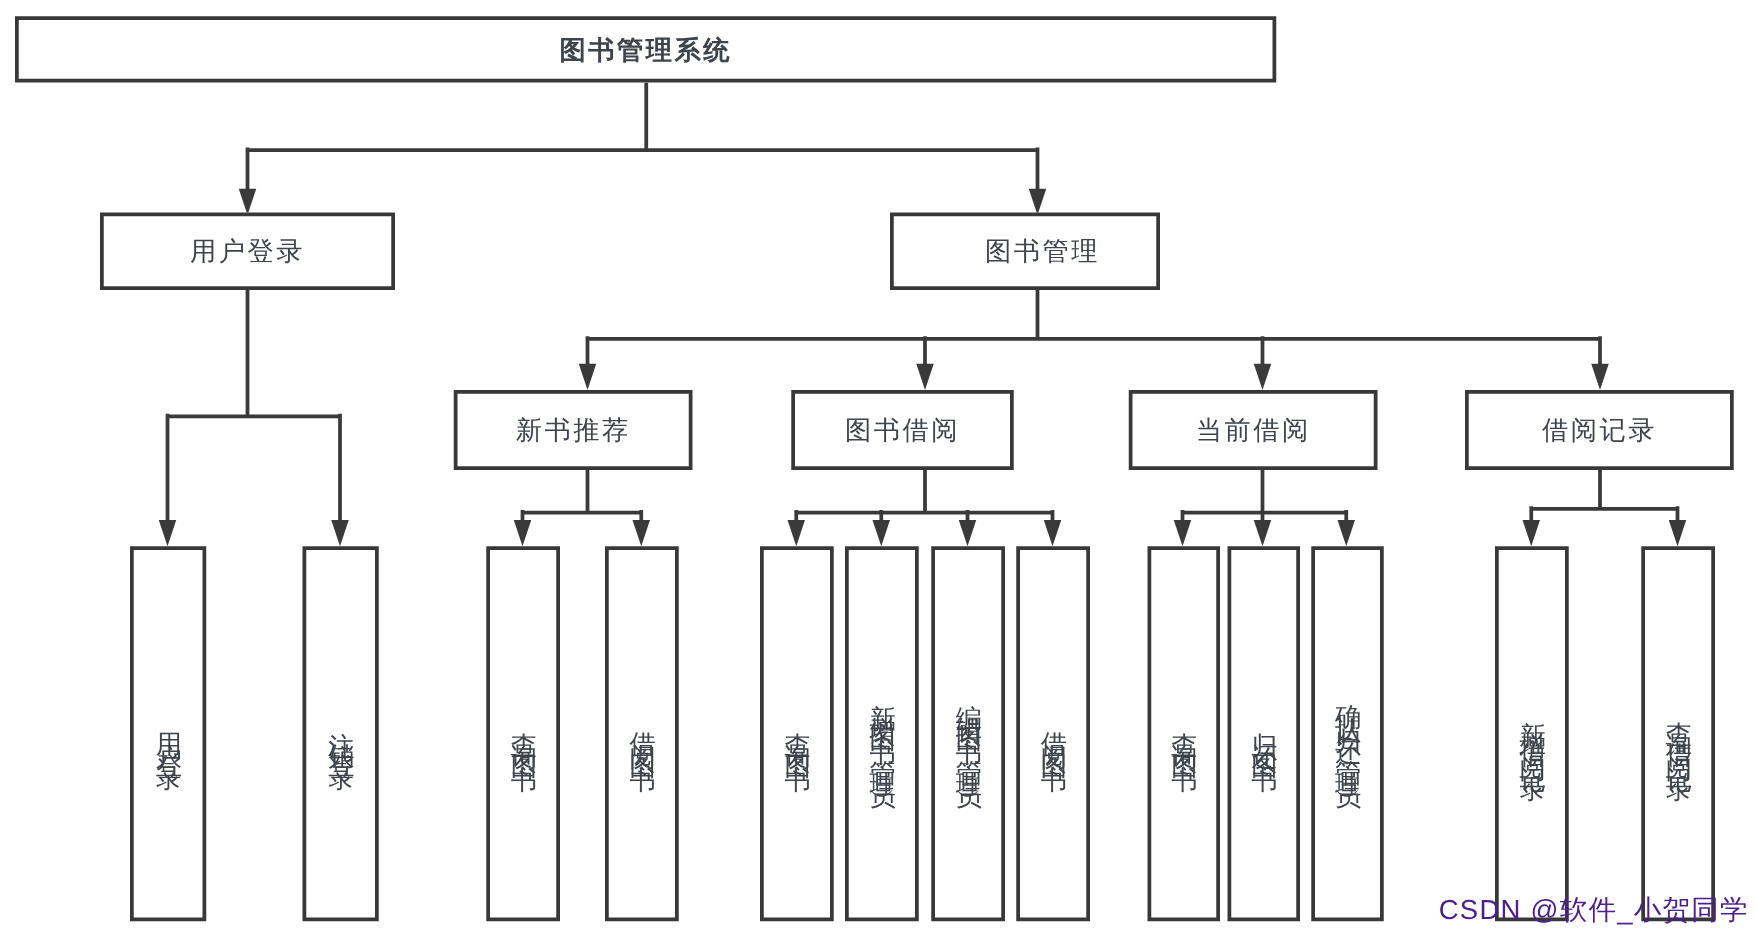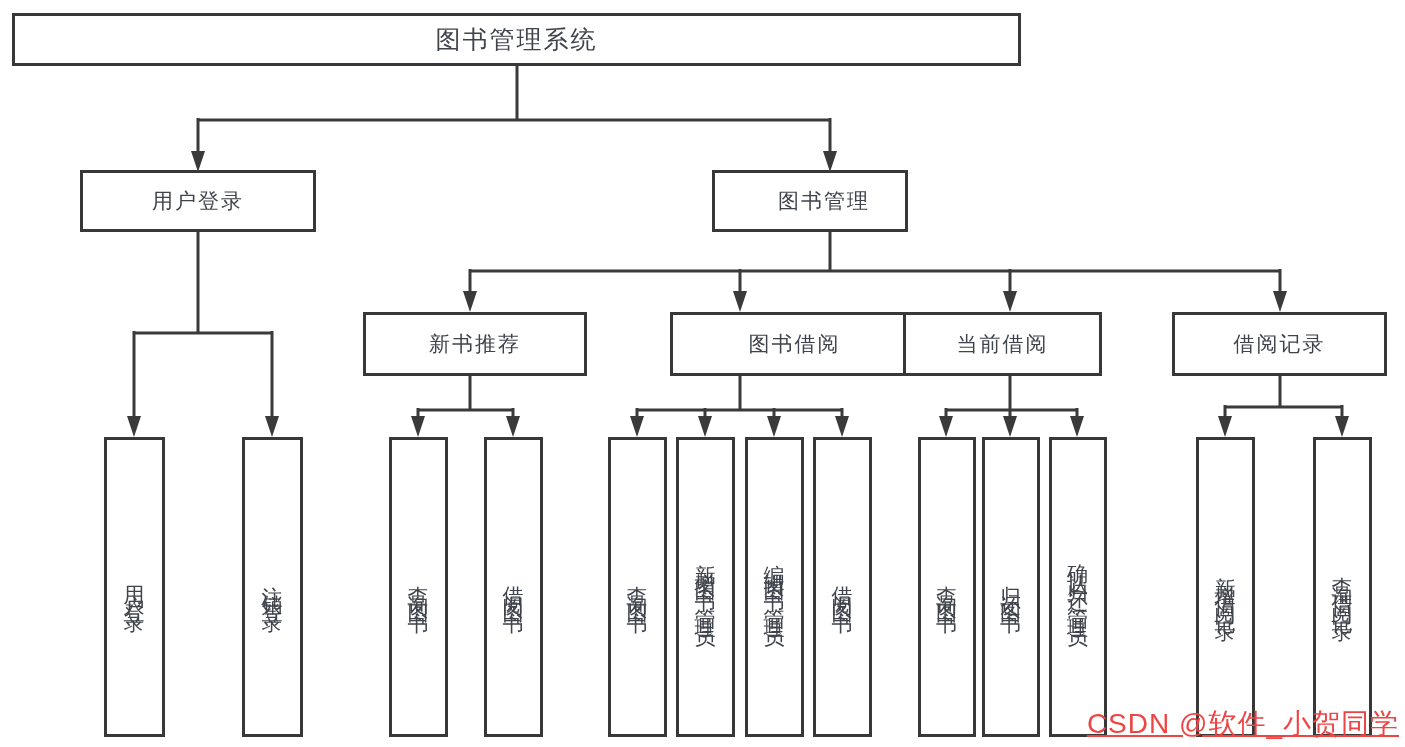--- a/index.html
+++ b/index.html
@@ -31,22 +31,23 @@
     justify-content: center;
     z-index: 2;
     color: #3f434b;
   }
   .node.h span {
     font-size: 21px;
     letter-spacing: 2px;
     white-space: nowrap;
   }
   .node.root span {
-    font-size: 25px;
+    font-size: 21px;
     letter-spacing: 2px;
+    font-weight: bold;
   }
   .leaf {
     position: absolute;
     top: 437px;
     height: 300px;
     box-sizing: border-box;
     background: #ffffff;
     border: 3px solid #383838;
     display: flex;
     align-items: center;
@@ -59,26 +60,25 @@
     font-size: 21px;
     letter-spacing: 9px;
     color: #3f434b;
     line-height: 1;
     white-space: nowrap;
   }
   .watermark {
     position: absolute;
     right: 6px;
     bottom: 4px;
-    font-size: 28px;
-    color: #ef4444;
+    font-size: 22px;
+    color: #4c1d95;
     letter-spacing: 1px;
     z-index: 3;
     white-space: nowrap;
-    text-decoration: underline;
   }
 </style>
 </head>
 <body>
 
 <div class="canvas">
 
   <svg class="connector-layer" width="1405" height="747" viewBox="0 0 1405 747">
     <g stroke="#3a3a3a" stroke-width="3" fill="none">
 
@@ -119,28 +119,28 @@
     </g>
   </svg>
 
   <div class="node root h" style="left:12px; top:13px; width:1009px; height:53px;">
     <span>图书管理系统</span>
   </div>
 
   <div class="node h" style="left:80px; top:170px; width:236px; height:62px;">
     <span>用户登录</span>
   </div>
-  <div class="node h" style="left:712px; top:170px; width:196px; height:62px;padding-left:28px;">
+  <div class="node h" style="left:712px; top:170px; width:216px; height:62px;padding-left:28px;">
     <span>图书管理</span>
   </div>
 
-  <div class="node h" style="left:363px; top:312px; width:224px; height:64px;">
+  <div class="node h" style="left:363px; top:312px; width:191px; height:64px;">
     <span>新书推荐</span>
   </div>
-  <div class="node h" style="left:670px; top:312px; width:249px; height:64px;">
+  <div class="node h" style="left:633px; top:312px; width:178px; height:64px;">
     <span>图书借阅</span>
   </div>
   <div class="node h" style="left:903px; top:312px; width:199px; height:64px;">
     <span>当前借阅</span>
   </div>
   <div class="node h" style="left:1172px; top:312px; width:215px; height:64px;align-items:center;">
     <span>借阅记录</span>
   </div>
 
   <div class="leaf" style="left:104px; width:61px;">

